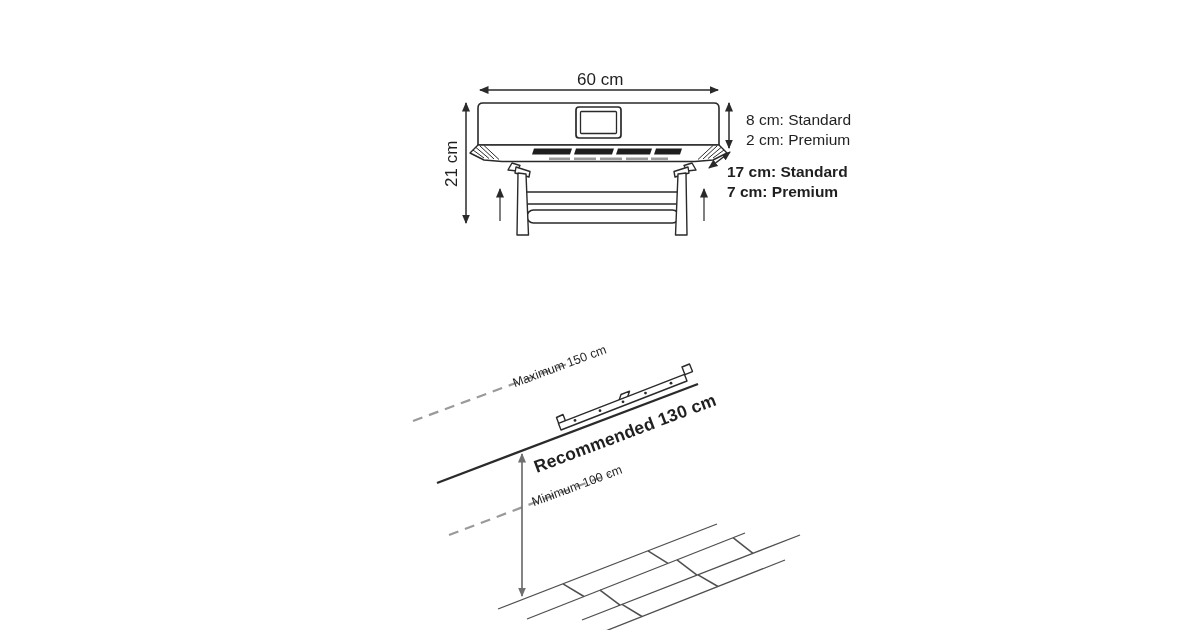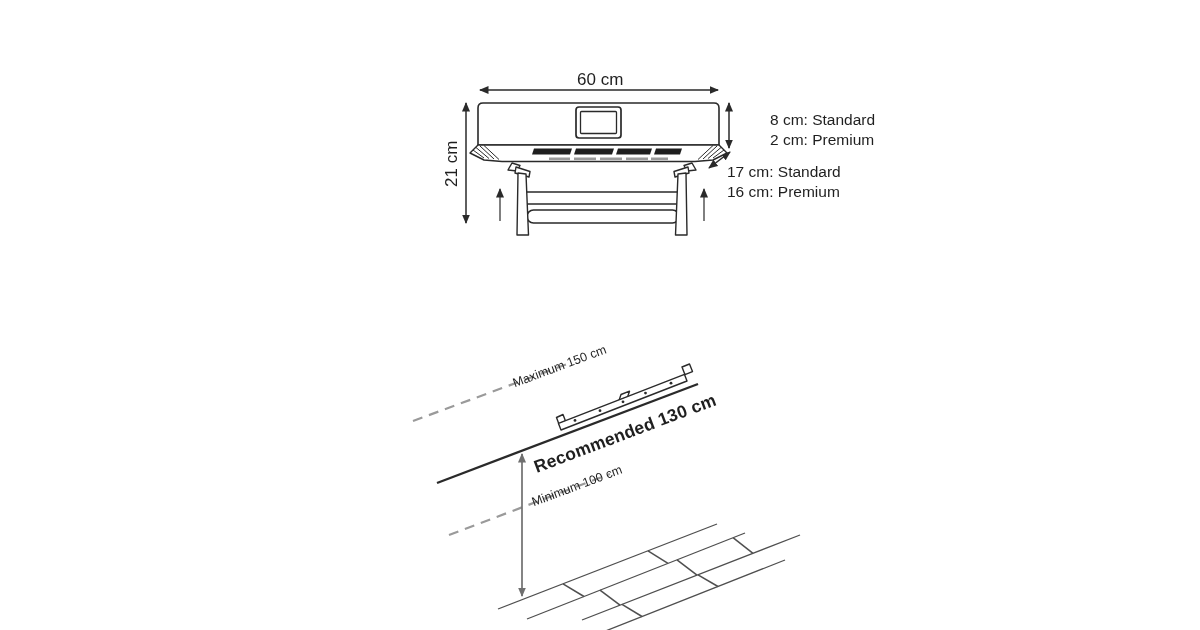--- a/index.html
+++ b/index.html
@@ -32,22 +32,22 @@
   .lbl-lg { font-size: 17px; }
   .lbl-md { font-size: 15.5px; line-height: 20px; }
   .lbl-sm { font-size: 12.5px; }
   .lbl-width { left: 577px; top: 33px; }
   .lbl-height {
     left: 429px; top: 117px; width: 46px; height: 20px;
     text-align: center;
     transform: rotate(-90deg);
     transform-origin: center center;
   }
-  .lbl-depth-top { left: 770px; top: 73px; }
-  .lbl-depth-total { left: 727px; top: 125px; }
+  .lbl-depth-top { left: 746px; top: 73px; }
+  .lbl-depth-total { left: 727px; top: 125px; font-weight: bold; }
   .lbl-rot { transform-origin: 0 0; }
   .lbl-max { left: 511px; top: 340px; transform: rotate(-20.5deg); }
   .lbl-min { left: 530px; top: 459px; transform: rotate(-20.5deg); }
   .lbl-reco {
     left: 531px; top: 421px;
     font-size: 17.5px; font-weight: 700; letter-spacing: 0.2px;
     transform: rotate(-20.7deg);
   }
 </style>
 </head>
@@ -172,21 +172,21 @@
 
   <div class="lbl lbl-lg lbl-height">21 cm</div>
 
   <div class="lbl lbl-md lbl-depth-top">
     <div>8 cm: Standard</div>
     <div>2 cm: Premium</div>
   </div>
 
   <div class="lbl lbl-md lbl-depth-total">
     <div>17 cm: Standard</div>
-    <div>16 cm: Premium</div>
+    <div>7 cm: Premium</div>
   </div>
 
   <div class="lbl lbl-sm lbl-rot lbl-max">Maximum 150 cm</div>
 
   <div class="lbl lbl-rot lbl-reco">Recommended 130 cm</div>
 
   <div class="lbl lbl-sm lbl-rot lbl-min">Minimum 100 cm</div>
 
 </div>
 

